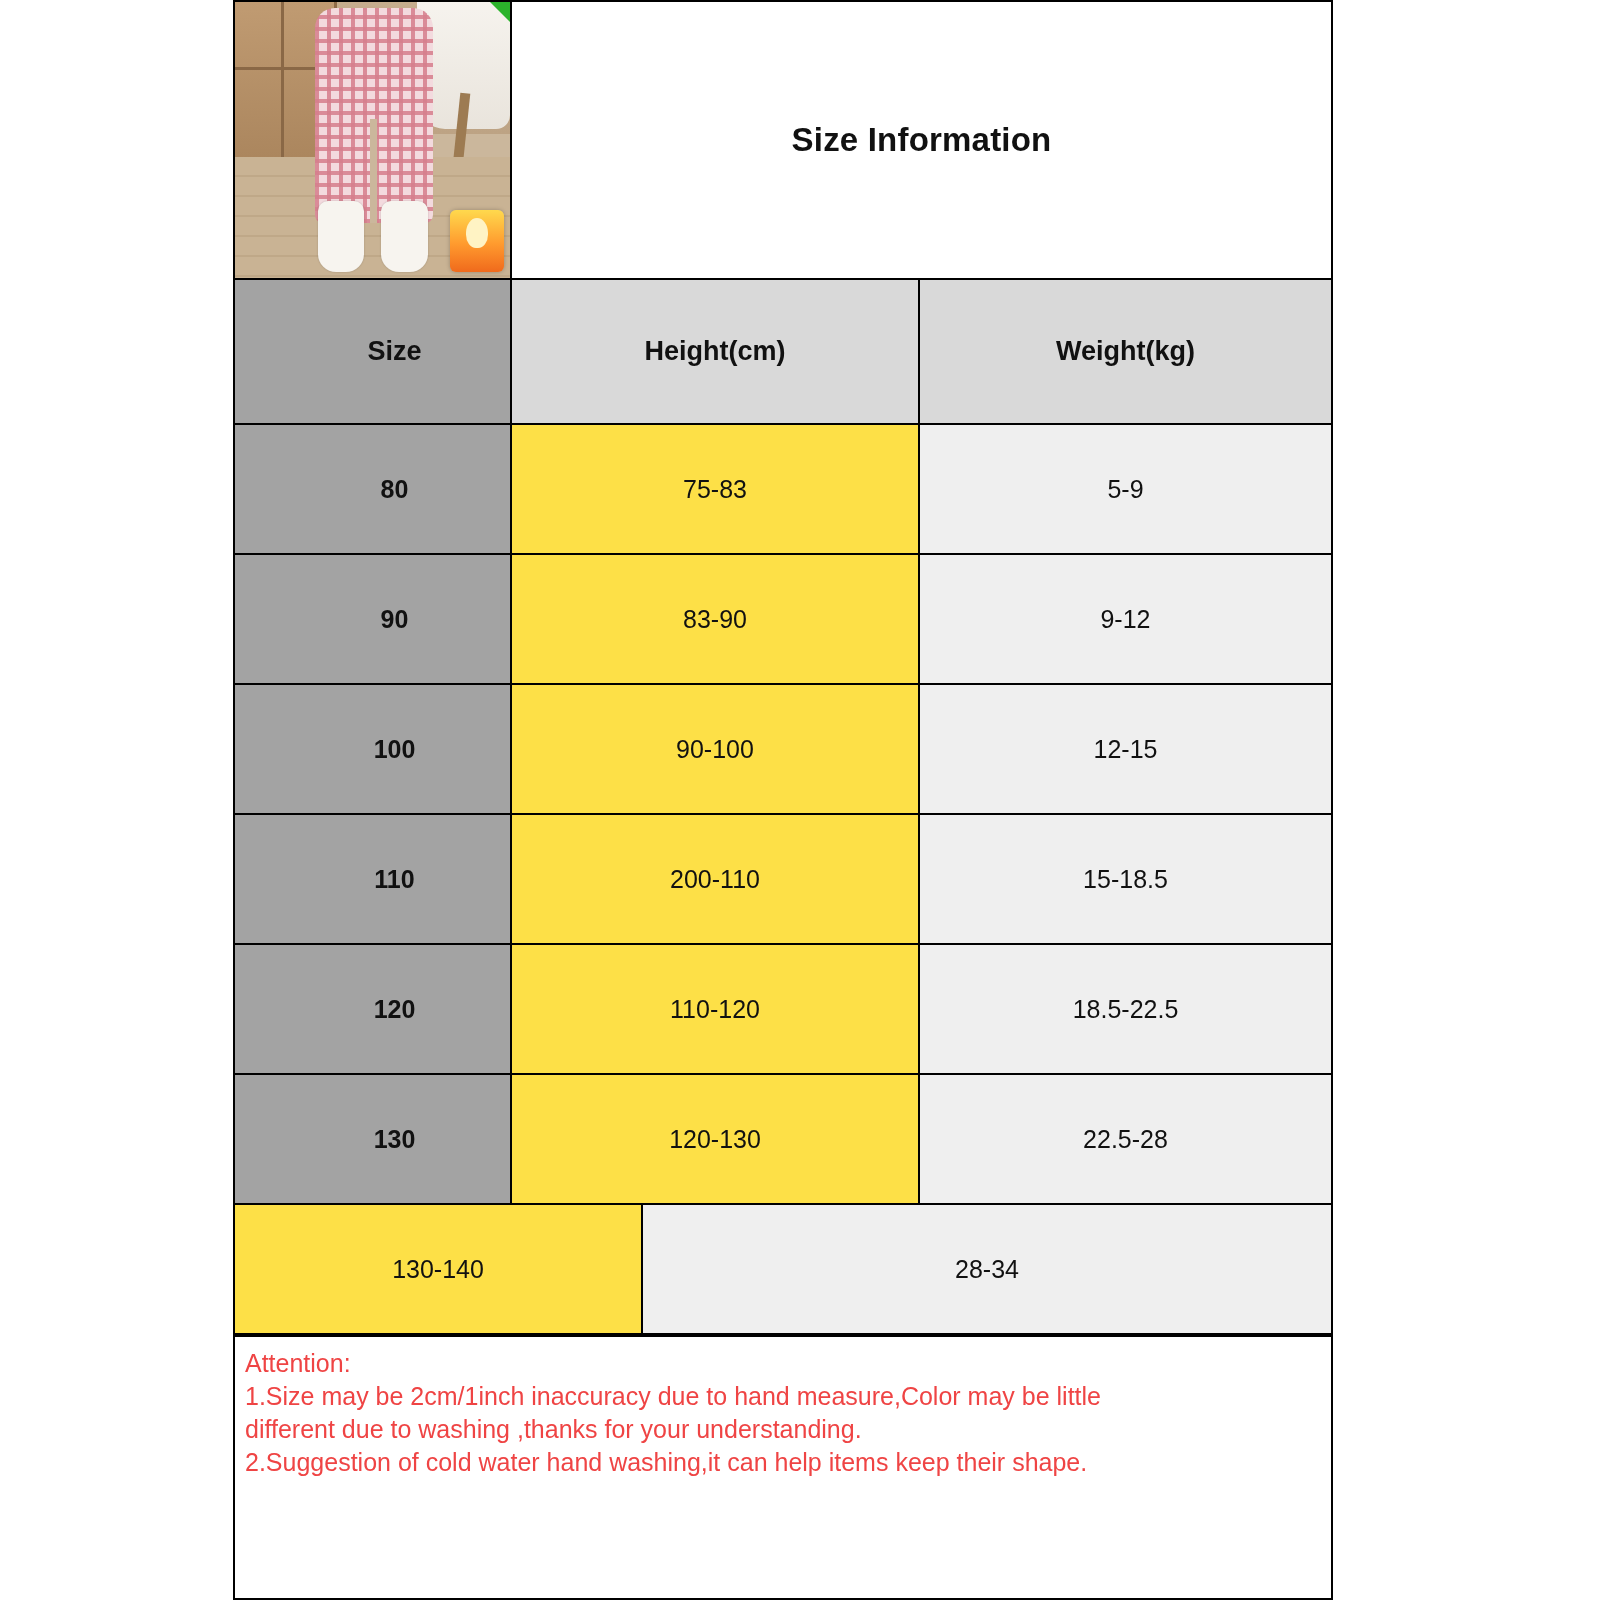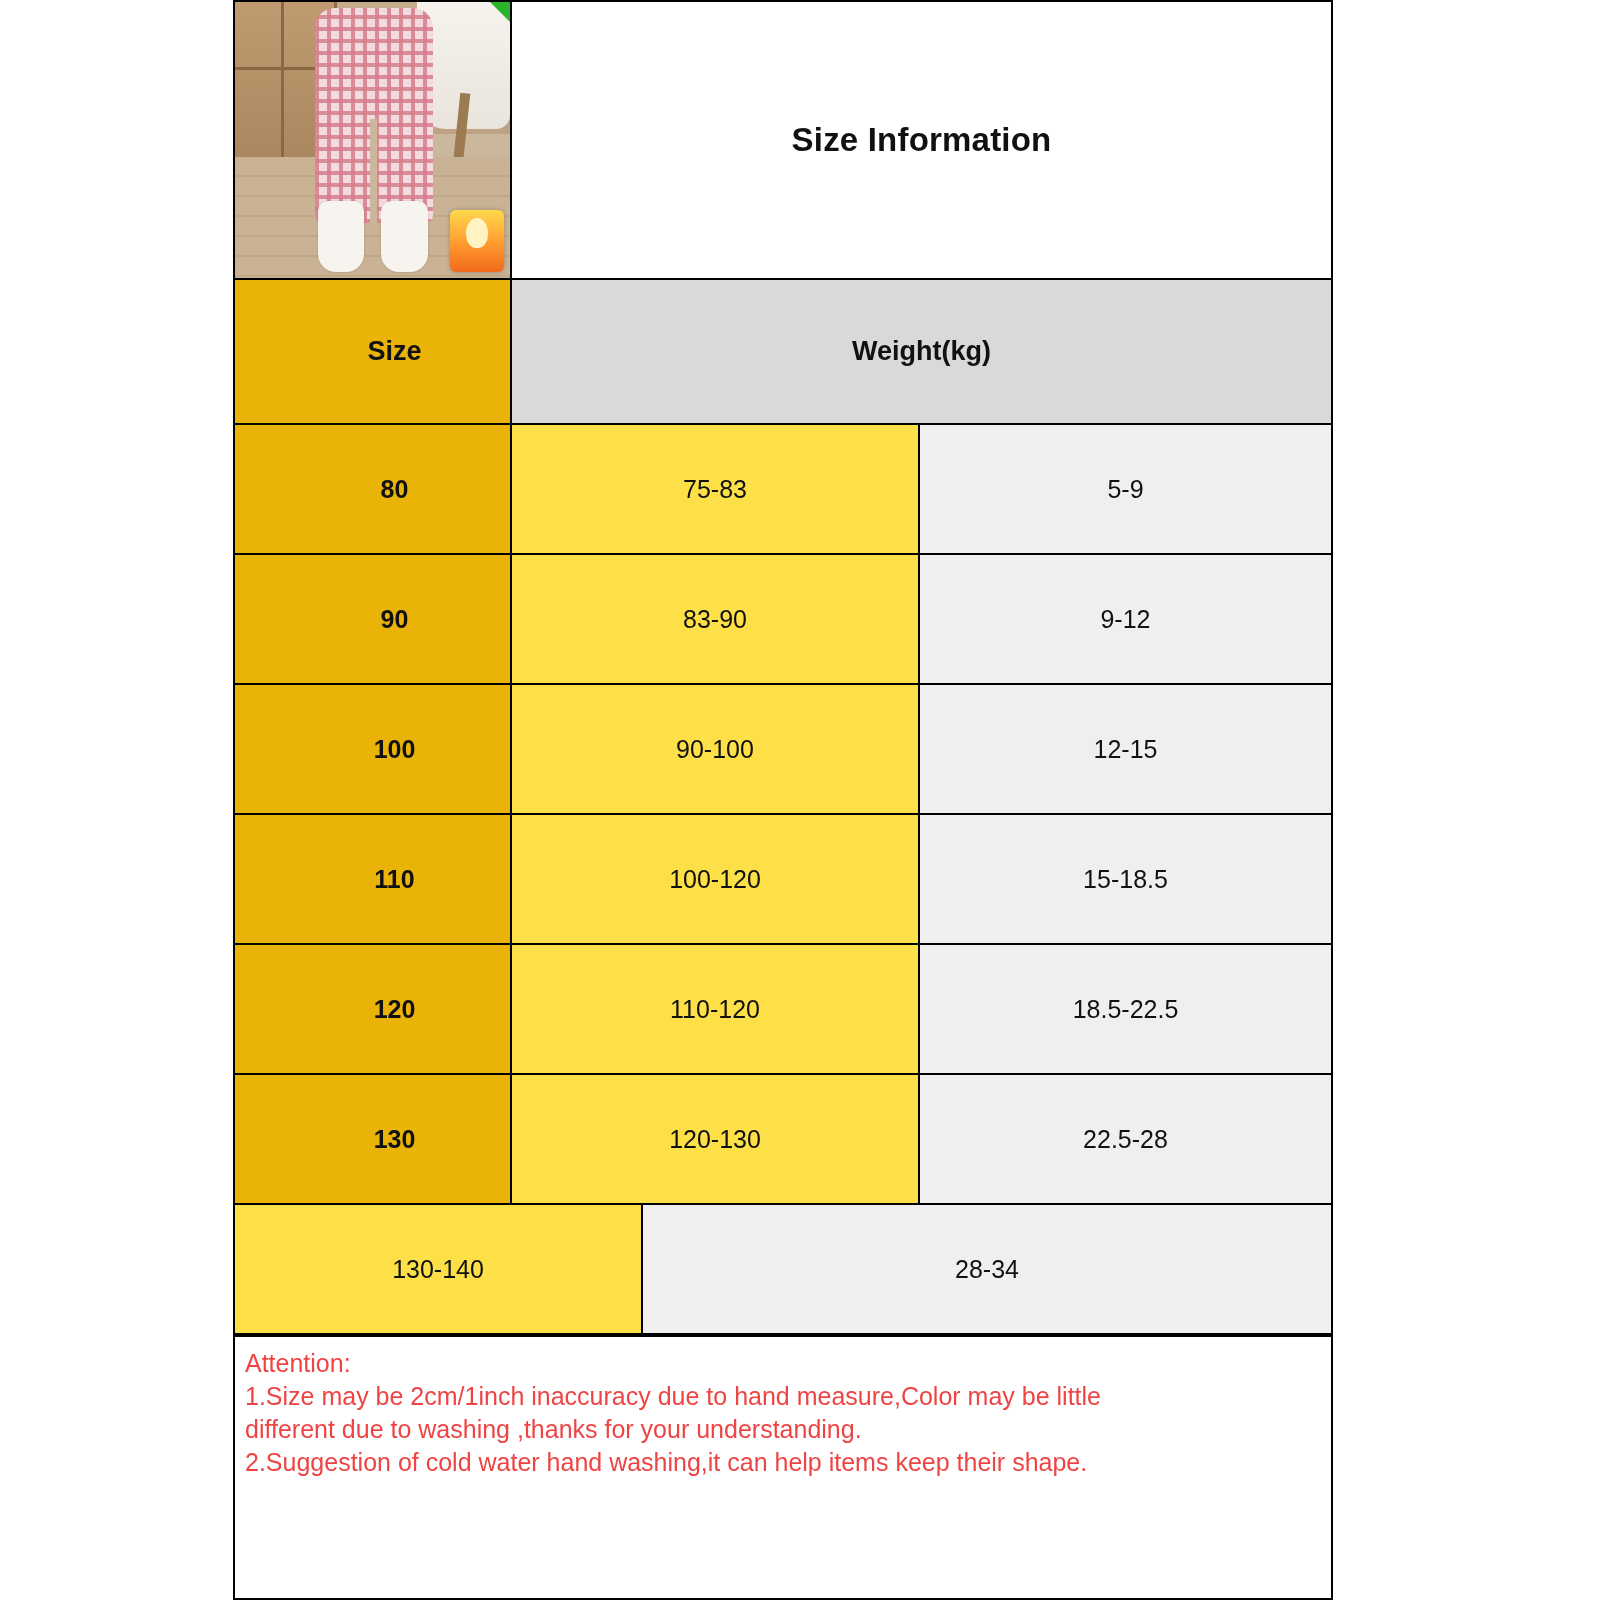--- a/index.html
+++ b/index.html
@@ -172,21 +172,21 @@
     box-sizing: border-box;
     border-right: 2px solid #000000;
     font-size: 25px;
     color: #111111;
     font-weight: bold;
   }
   .cell:last-child { border-right: none; }
   .c-size {
     width: 277px;
     flex: 0 0 277px;
-    background: #eab308;
+    background: #a3a3a3;
     padding-left: 44px;
   }
   .c-height {
     width: 408px;
     flex: 0 0 408px;
     background: #fde047;
   }
   .c-weight {
     flex: 1 1 auto;
     background: #efefef;
@@ -249,20 +249,21 @@
       </div>
       <div class="title-cell">
         <div class="title-text">Size Information</div>
       </div>
     </div>
 
     <div class="table">
 
       <div class="row header-row">
         <div class="cell c-size">Size</div>
+        <div class="cell c-height">Height(cm)</div>
         <div class="cell c-weight">Weight(kg)</div>
       </div>
 
       <div class="row data-row">
         <div class="cell c-size">80</div>
         <div class="cell c-height">75-83</div>
         <div class="cell c-weight">5-9</div>
       </div>
 
       <div class="row data-row">
@@ -272,21 +273,21 @@
       </div>
 
       <div class="row data-row">
         <div class="cell c-size">100</div>
         <div class="cell c-height">90-100</div>
         <div class="cell c-weight">12-15</div>
       </div>
 
       <div class="row data-row">
         <div class="cell c-size">110</div>
-        <div class="cell c-height">100-120</div>
+        <div class="cell c-height">200-110</div>
         <div class="cell c-weight">15-18.5</div>
       </div>
 
       <div class="row data-row">
         <div class="cell c-size">120</div>
         <div class="cell c-height">110-120</div>
         <div class="cell c-weight">18.5-22.5</div>
       </div>
 
       <div class="row data-row">

